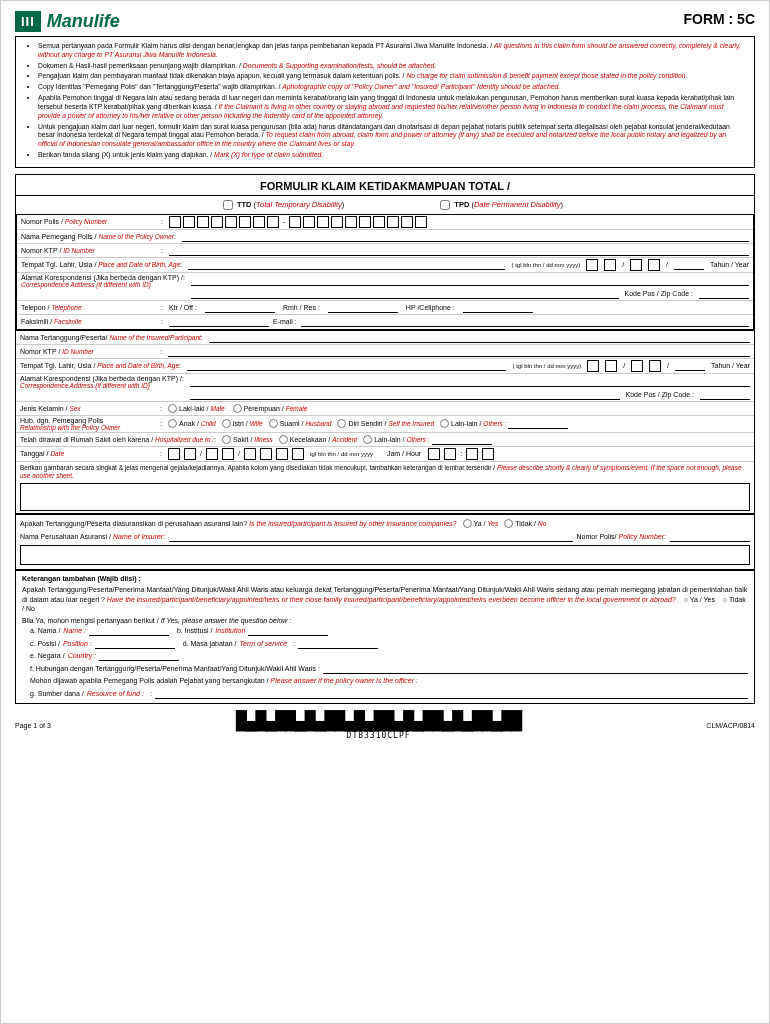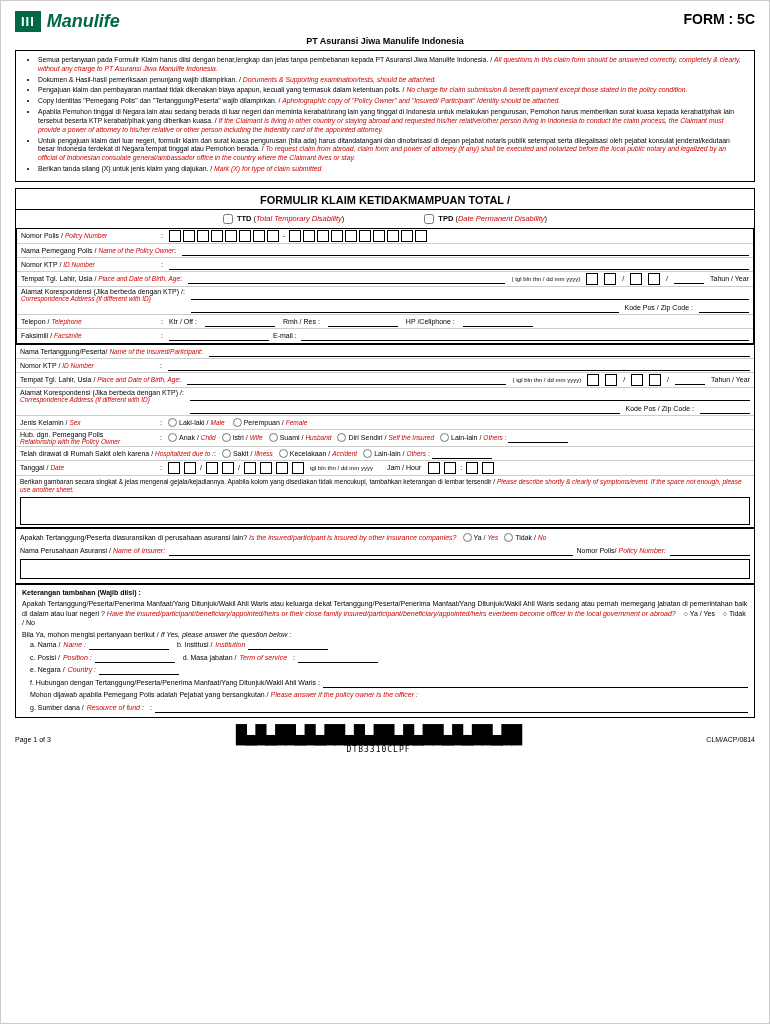--- a/index.html
+++ b/index.html
@@ -104,20 +104,21 @@
       justify-content: center;
       gap: 80px;
       padding: 4px 0;
       border-bottom: 1px solid #000;
       font-size: 7.5px;
     }
     .checkbox-item {
       display: flex;
       align-items: center;
       gap: 4px;
+      margin-left: 16px;
     }
     .checkbox-item input[type="checkbox"] {
       width: 10px;
       height: 10px;
     }
     .checkbox-item span em {
       font-style: italic;
       color: #c00;
     }
     
@@ -271,21 +272,20 @@
 
   <div class="header">
     <div class="logo-area">
       <span class="logo-box">III</span>
       <span class="logo-text">Manulife</span>
     </div>
     <div class="form-number">FORM : 5C</div>
   </div>
 
   <div class="company-info">
-    <div class="company-name">PT Asuransi Jiwa Manulife Indonesia</div>
   </div>
 
   <div class="instructions">
     <ul>
       <li>Semua pertanyaan pada Formulir Klaim harus diisi dengan benar,lengkap dan jelas tanpa pembebanan kepada PT Asuransi Jiwa Manulife Indonesia. / <em>All questions in this claim form should be answered correctly, completely &amp; clearly, without any charge to PT Asuransi Jiwa Manulife Indonesia.</em></li>
       <li>Dokumen &amp; Hasil-hasil pemeriksaan penunjang wajib dilampirkan. / <em>Documents &amp; Supporting examination/tests, should be attached.</em></li>
       <li>Pengajuan klaim dan pembayaran manfaat tidak dikenakan biaya apapun, kecuali yang termasuk dalam ketentuan polis. / <em>No charge for claim submission &amp; benefit payment except those stated in the policy condition.</em></li>
       <li>Copy Identitas "Pemegang Polis" dan "Tertanggung/Peserta" wajib dilampirkan. / <em>Aphotographic copy of "Policy Owner" and "Insured/ Participant" Identity should be attached.</em></li>
       <li>Apabila Pemohon tinggal di Negara lain atau sedang berada di luar negeri dan meminta kerabat/orang lain yang tinggal di Indonesia untuk melakukan pengurusan, Pemohon harus memberikan surat kuasa kepada kerabat/pihak lain tersebut beserta KTP kerabat/pihak yang diberikan kuasa. / <em>If the Claimant is living in other country or staying abroad and requested his/her relative/other person living in Indonesia to conduct the claim process, the Claimant must provide a power of attorney to his/her relative or other person including the Indentity card of the appointed attorney.</em></li>
       <li>Untuk pengajuan klaim dari luar negeri, formulir klaim dan surat kuasa pengurusan (bila ada) harus ditandatangani dan dinotarisasi di depan pejabat notaris publik setempat serta dilegalisasi oleh pejabat konsulat jenderal/kedutaan besar Indonesia terdekat di Negara tempat tinggal atau Pemohon berada. / <em>To request claim from abroad, claim form and power of attorney (if any) shall be executed and notarized before the local public notary and legalized by an official of Indonesian consulate general/ambassador office in the country where the Claimant lives or stay.</em></li>

